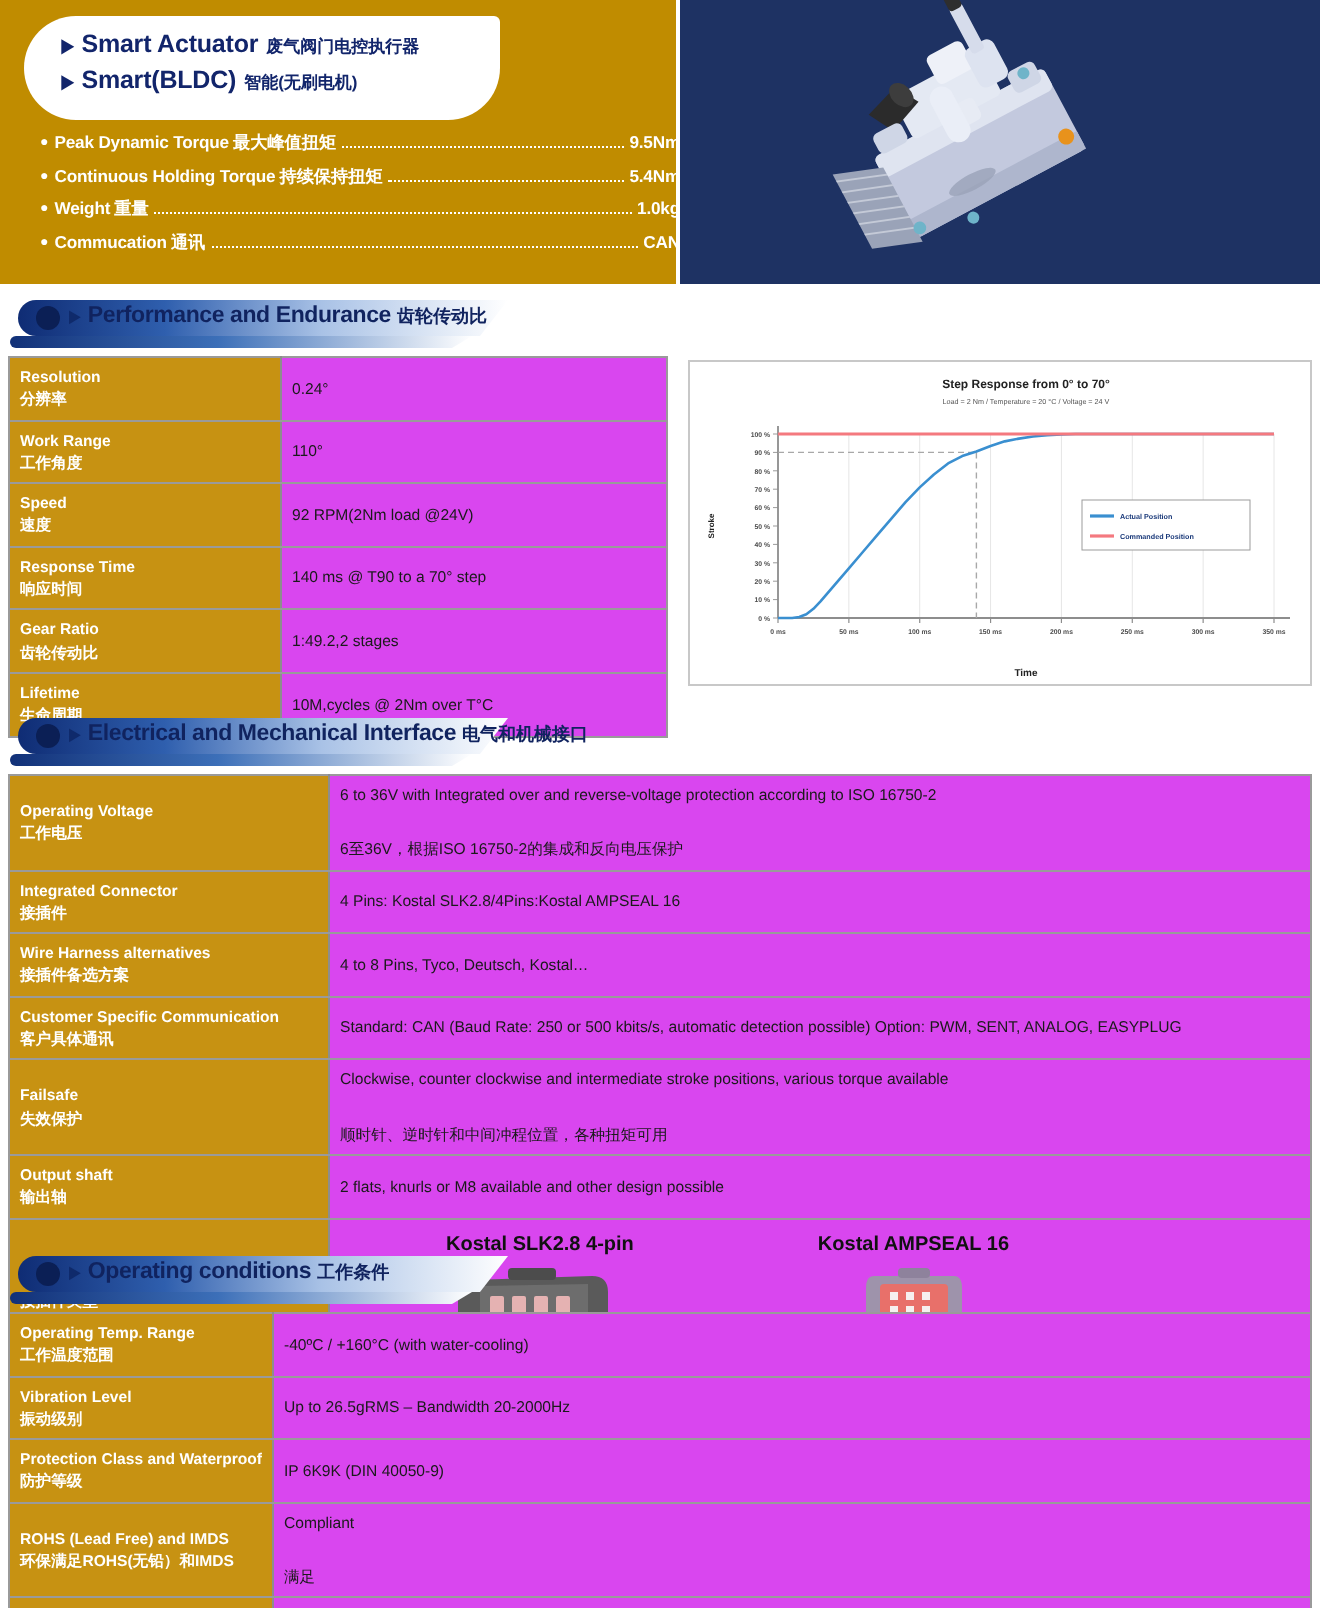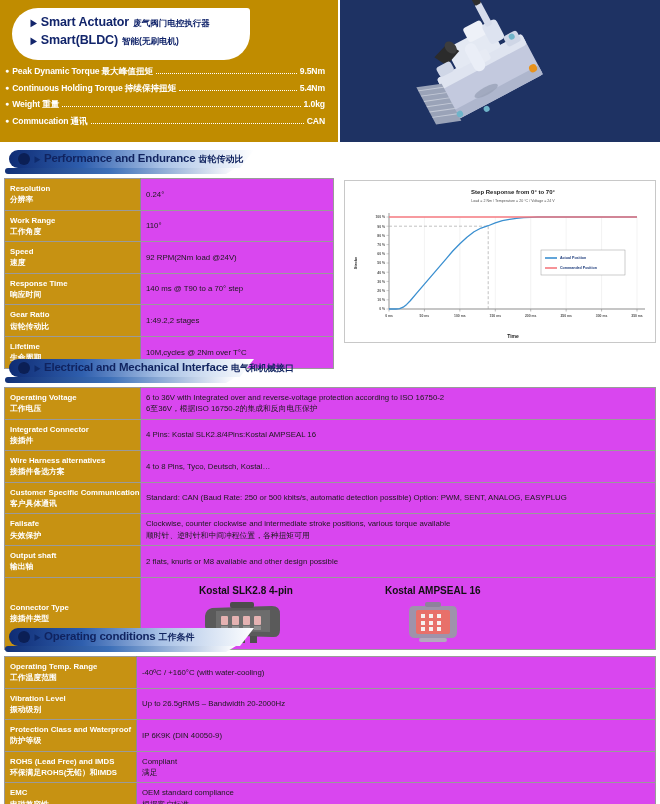--- a/index.html
+++ b/index.html
@@ -50,21 +50,21 @@
   }
   .cl-en {
     font-size: 12.5px; font-weight: bold;
     color: #12256b; letter-spacing: -0.1px;
   }
   .cl-cn {
     font-size: 8.5px; font-weight: bold;
     color: #12256b; margin-left: 4px;
   }
   .specs {
-    position: absolute; left: 5px; top: 66px;
+    position: absolute; left: 20px; top: 66px;
     width: 320px;
   }
   .spec-row {
     display: flex; align-items: baseline;
     font-size: 8.6px; font-weight: bold;
     color: #ffffff;
     margin-bottom: 4.5px;
     white-space: nowrap;
   }
   .bullet {
@@ -135,40 +135,40 @@
     border-right: 1px solid #8d8d8d;
   }
   td.lbl .cn { display: block; }
   td.val {
     background: #d946ef;
     color: #1a1a1a;
     font-size: 7.8px;
     padding: 4px 0 4px 5px;
     line-height: 1.45;
   }
-  td.val .cn { display: block; }
+  td.val .cn { display: block; margin-top: 16px; }
 
   
   .perf-wrap { position: absolute; left: 4px; top: 178px; }
   .perf-tbl { width: 330px; }
   .perf-tbl td.lbl { width: 136px; }
   .perf-tbl tr { height: 25px; }
 
   
   .chart-box {
     position: absolute; left: 344px; top: 180px;
     width: 312px; height: 163px;
     background: #ffffff;
     border: 1px solid #c8c8c8;
   }
 
   
   .elec-wrap { position: absolute; left: 4px; top: 387px; }
   .elec-tbl { width: 652px; }
-  .elec-tbl td.lbl { width: 136px; }
+  .elec-tbl td.lbl { width: 160px; }
 
   
   .conn-cell { background: #ffffff; padding: 0 !important; height: 72px; position: relative; }
   .conn-row { display: flex; padding-top: 5px; }
   .conn-item { text-align: center; }
   .conn-item.a { margin-left: 58px; }
   .conn-item.b { margin-left: 92px; }
   .conn-cap {
     font-size: 10px; font-weight: bold; color: #111111;
     margin-bottom: 2px; white-space: nowrap;

